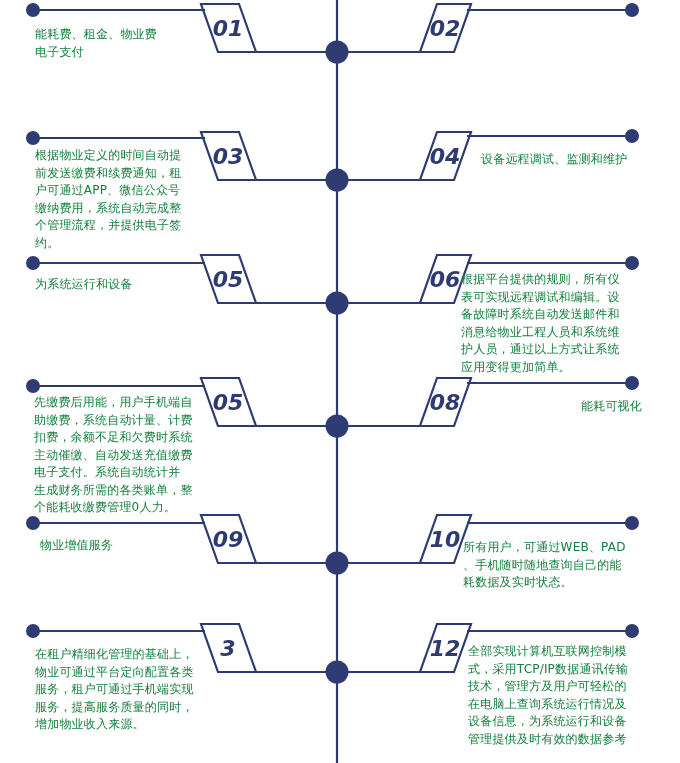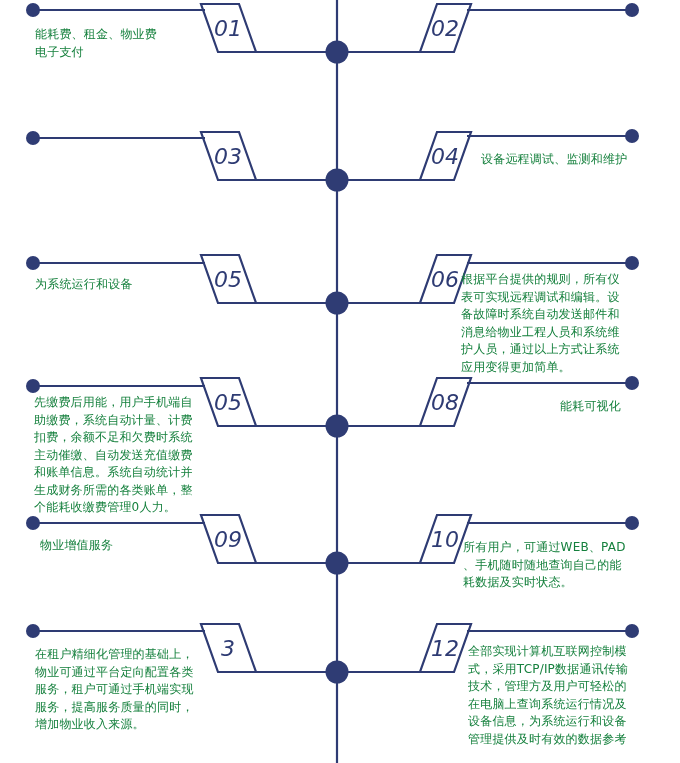--- a/index.html
+++ b/index.html
@@ -8,24 +8,24 @@
     font-family:"DejaVu Sans","Liberation Sans",sans-serif;
   }
   #wires{position:absolute;left:0;top:0;}
   .txt{
     position:absolute;
     font-size:12px;line-height:17.5px;color:#15803d;
     white-space:pre-line;letter-spacing:0.2px;
   }
   .num{
     position:absolute;width:42px;height:34px;line-height:34px;
-    text-align:center;font-size:22px;font-weight:400;font-style:italic;
+    text-align:center;font-size:22px;font-weight:700;font-style:italic;
     color:#2e3b73;
   }
-  .right-align{text-align:left;}
+  .right-align{text-align:right;}
 </style>
 </head>
 <body>
 
 <div id="stage">
 
   <svg id="wires" width="680" height="763" viewBox="0 0 680 763" fill="none" stroke="#2e3b73" stroke-width="2.2">
 
     <line x1="337" y1="0" x2="337" y2="763"></line>
 
@@ -110,33 +110,39 @@
   <div class="num" style="left:424px;top:263px">06</div>
   <div class="num" style="left:207px;top:386px">05</div>
   <div class="num" style="left:424px;top:386px">08</div>
   <div class="num" style="left:207px;top:523px">09</div>
   <div class="num" style="left:424px;top:523px">10</div>
   <div class="num" style="left:207px;top:632px">3</div>
   <div class="num" style="left:424px;top:632px">12</div>
 
   <div class="txt" style="left:35px;top:26px;width:165px">能耗费、租金、物业费
 电子支付</div>
+  <div class="txt" style="left:35px;top:147px;width:185px">根据物业定义的时间自动提
+前发送缴费和续费通知，租
+户可通过APP、微信公众号
+缴纳费用，系统自动完成整
+个管理流程，并提供电子签
+约。</div>
   <div class="txt" style="left:481px;top:151px;width:195px">设备远程调试、监测和维护</div>
   <div class="txt" style="left:35px;top:276px;width:165px">为系统运行和设备</div>
   <div class="txt" style="left:461px;top:271px;width:200px">根据平台提供的规则，所有仪
 表可实现远程调试和编辑。设
 备故障时系统自动发送邮件和
 消息给物业工程人员和系统维
 护人员，通过以上方式让系统
 应用变得更加简单。</div>
   <div class="txt" style="left:34px;top:394px;width:195px">先缴费后用能，用户手机端自
 助缴费，系统自动计量、计费
 扣费，余额不足和欠费时系统
 主动催缴、自动发送充值缴费
-和账单信息。系统自动统计并
+电子支付。系统自动统计并
 生成财务所需的各类账单，整
 个能耗收缴费管理0人力。</div>
   <div class="txt right-align" style="left:560px;top:398px;width:82px">能耗可视化</div>
   <div class="txt" style="left:40px;top:537px;width:130px">物业增值服务</div>
   <div class="txt" style="left:463px;top:539px;width:200px">所有用户，可通过WEB、PAD
 、手机随时随地查询自己的能
 耗数据及实时状态。</div>
   <div class="txt" style="left:468px;top:643px;width:200px">全部实现计算机互联网控制模
 式，采用TCP/IP数据通讯传输
 技术，管理方及用户可轻松的

